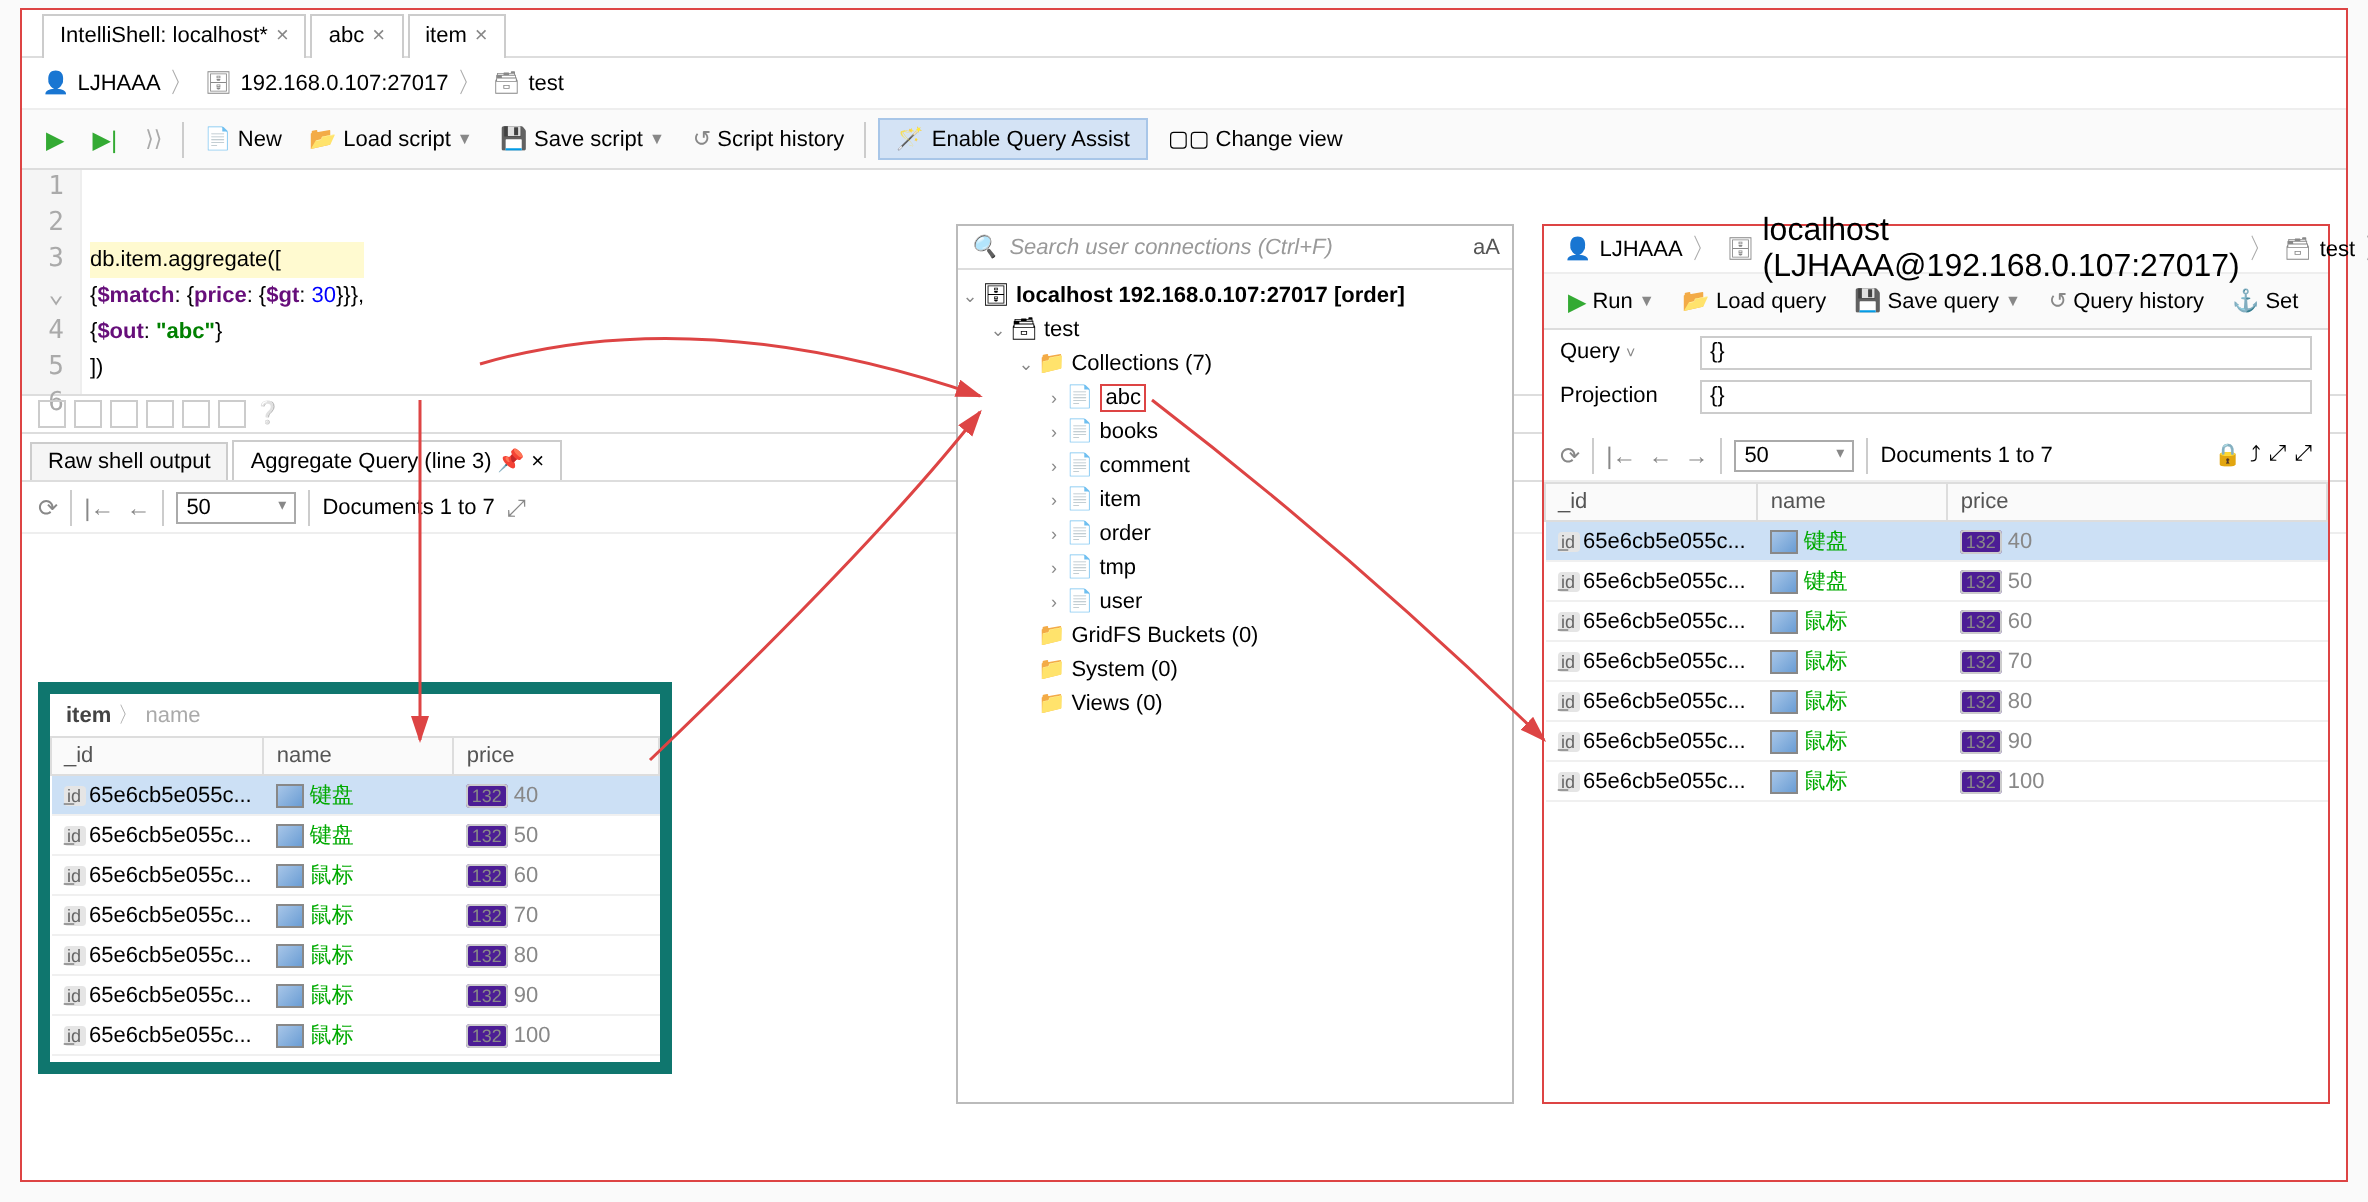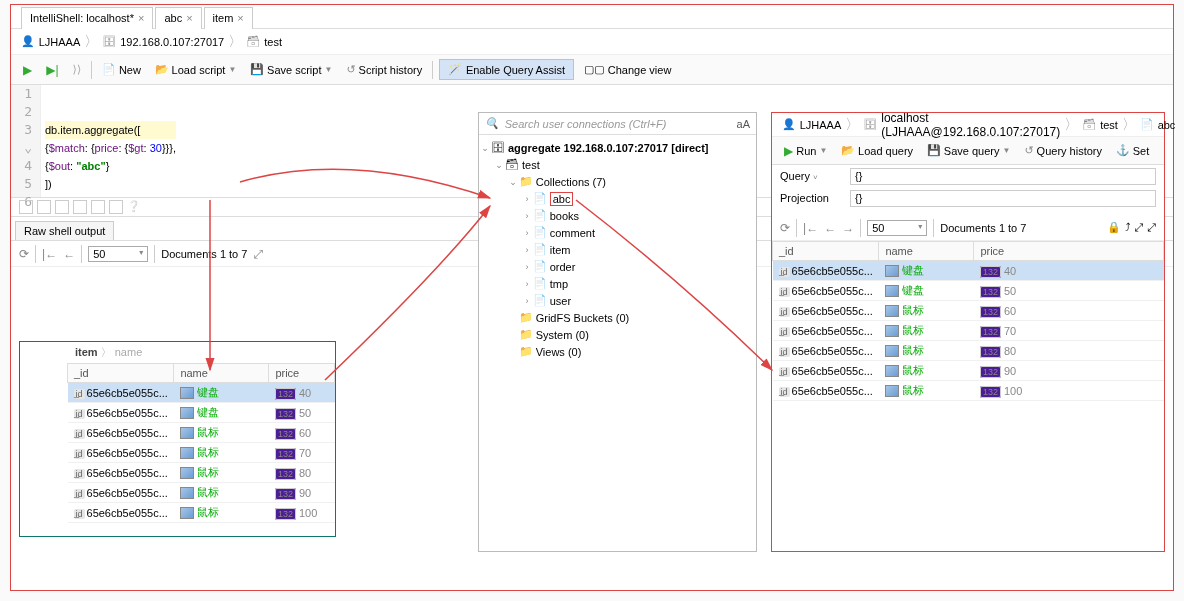--- a/index.html
+++ b/index.html
@@ -18,21 +18,21 @@
 .folder-y { color: #d9a441; }
 .disk-b { color: #2a6bd4; }
 .history-i { color: #888; }
 .btn-assist { background: #d4e3f5; border: 1px solid #a8c6e8; padding: 3px 8px; display: flex; align-items: center; gap: 4px; }
 .sep { width: 1px; height: 18px; background: #ccc; }
 .dd { color: #888; font-size: 8px; }
 .editor { font-family: 'Consolas', monospace; font-size: 13px; display: flex; }
 .gutter { width: 30px; text-align: right; padding-right: 8px; color: #aaa; background: #f5f5f5; border-right: 1px solid #eee; line-height: 18px; font-family: 'Consolas', monospace; font-size: 13px; }
 .code { padding-left: 4px; line-height: 18px; font-family: 'Consolas', monospace; font-size: 13px; }
 .code .ln3 { background: #fffad0; }
-.k-prop { color: #660e7a; font-weight: normal; }
+.k-prop { color: #660e7a; font-weight: bold; }
 .k-num { color: #0000ff; }
 .k-str { color: #008000; font-weight: bold; }
 .editor-status { border-top: 1px solid #ddd; border-bottom: 1px solid #ddd; padding: 2px 8px; display: flex; gap: 4px; }
 .sq { width: 14px; height: 14px; border: 1px solid #ccc; display: inline-block; }
 .result-tabs { display: flex; border-bottom: 1px solid #ddd; height: 24px; align-items: flex-end; padding-left: 4px; }
 .rtab { padding: 3px 8px; border: 1px solid #ccc; border-bottom: none; margin-right: 2px; background: #f5f5f5; }
 .rtab.active { background: #fff; }
 .pin { color: #aaa; }
 .nav-bar { display: flex; align-items: center; padding: 3px 8px; gap: 6px; border-bottom: 1px solid #eee; height: 26px; }
 .nav-sel { border: 1px solid #aaa; padding: 1px 4px; width: 60px; display: flex; justify-content: space-between; font-size: 11px; }
@@ -55,21 +55,21 @@
 .ind { display: inline-block; }
 .ticon { margin-right: 3px; }
 .abc-box { border: 1px solid #d44; padding: 0 2px; }
 .right-panel { position: absolute; background: #fff; border: 1px solid #d44; }
 .rp-tabs { display: flex; border-bottom: 1px solid #ddd; padding: 2px 4px 0 4px; }
 .rp-tab { padding: 3px 8px; border: 1px solid #ccc; border-bottom: none; margin-right: 2px; background: #f5f5f5; }
 .rp-tab.active { background: #fff; }
 .form-row { display: flex; align-items: center; padding: 2px 8px; height: 22px; }
 .form-label { width: 70px; }
 .form-val { border: 1px solid #ccc; flex: 1; padding: 1px 4px; height: 17px; }
-.left-result-box { position: absolute; border: 1px solid #0f766e; padding-left: 47px; }
+.left-result-box { position: absolute; border: 6px solid #0f766e; }
 svg.arrow-svg { position: absolute; pointer-events: none; }
 .red-line { stroke: #d44; stroke-width: 1.5; fill: none; }
 .red-fill { fill: #d44; }
 .map-icon { background: linear-gradient(135deg, #a8c6e8, #6a9dd4); width: 14px; height: 12px; display: inline-block; margin-right: 3px; border: 1px solid #888; vertical-align: middle; }
 </style>
 </head>
 <body>
 
 <div class="outer-border">
 
@@ -156,20 +156,21 @@
       <span class="sq"></span>
       <span class="sq"></span>
       <span class="sq"></span>
       <span class="sq"></span>
       <span class="sq"></span>
     <span style="color:#2a6bd4">❔</span>
   </div>
 
   <div class="result-tabs">
     <div class="rtab">Raw shell output</div>
+    <div class="rtab active"><span>Aggregate Query (line 3)</span> <span class="pin">📌</span> <span>×</span></div>
   </div>
 
   <div class="nav-bar">
     <span class="arrow">⟳</span>
     <span class="sep"></span>
     <span class="arrow">|←</span>
     <span class="arrow">←</span>
     <span class="sep"></span>
     <div class="nav-sel">
         <span>50</span>
@@ -235,21 +236,21 @@
   <div class="tree-panel" style="left:467px; top:107px; width:279px; height:440px;">
     <div class="tree-search">
       <span>🔍</span>
       <span>Search user connections (Ctrl+F)</span>
       <span style="margin-left:auto;color:#555;font-style:normal">aA</span>
     </div>
     <div class="tree">
       <div class="tree-node">
           <span class="tw">⌄</span>
           <span class="ticon">🗄</span>
-          <b>aggregate 192.168.0.107:27017 [direct]</b>
+          <b>localhost 192.168.0.107:27017 [order]</b>
         </div>
       <div class="tree-node">
           <span class="ind" style="width:14px"></span>
           <span class="tw">⌄</span>
           <span class="ticon">🗃</span>
           <span>test</span>
         </div>
       <div class="tree-node">
           <span class="ind" style="width:28px"></span>
           <span class="tw">⌄</span>
@@ -318,21 +319,21 @@
         </div>
     </div>
   </div>
 
   <div class="right-panel" style="left:760px; top:107px; width:394px; height:440px;">
     <div class="breadcrumb" style="height:24px">
       <span class="user-icon">👤</span>
       <span>LJHAAA</span>
         <span class="bc-sep">〉</span>
       <span class="db-icon">🗄</span>
-      <span style="font-size:12px">localhost (LJHAAA@192.168.0.107:27017)</span>
+      <span style="font-size:16px">localhost (LJHAAA@192.168.0.107:27017)</span>
         <span class="bc-sep">〉</span>
       <span class="db-icon">🗃</span>
       <span>test</span>
         <span class="bc-sep">〉</span>
       <span class="db-icon">📄</span>
       <span>abc</span>
     </div>
     <div class="toolbar" style="height:28px">
       <button class="tbtn">
           <span class="play">▶</span>

